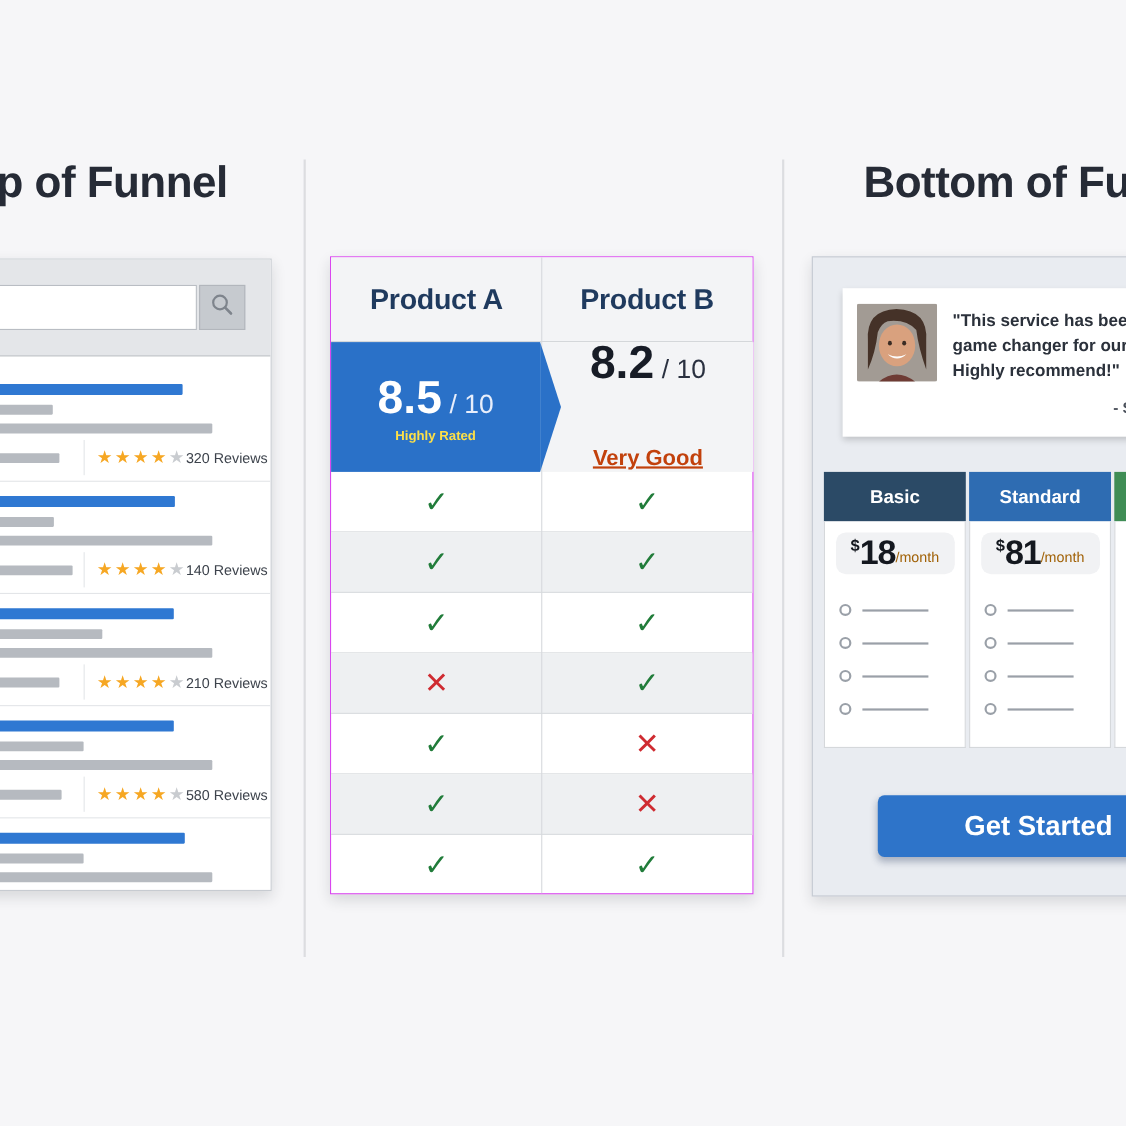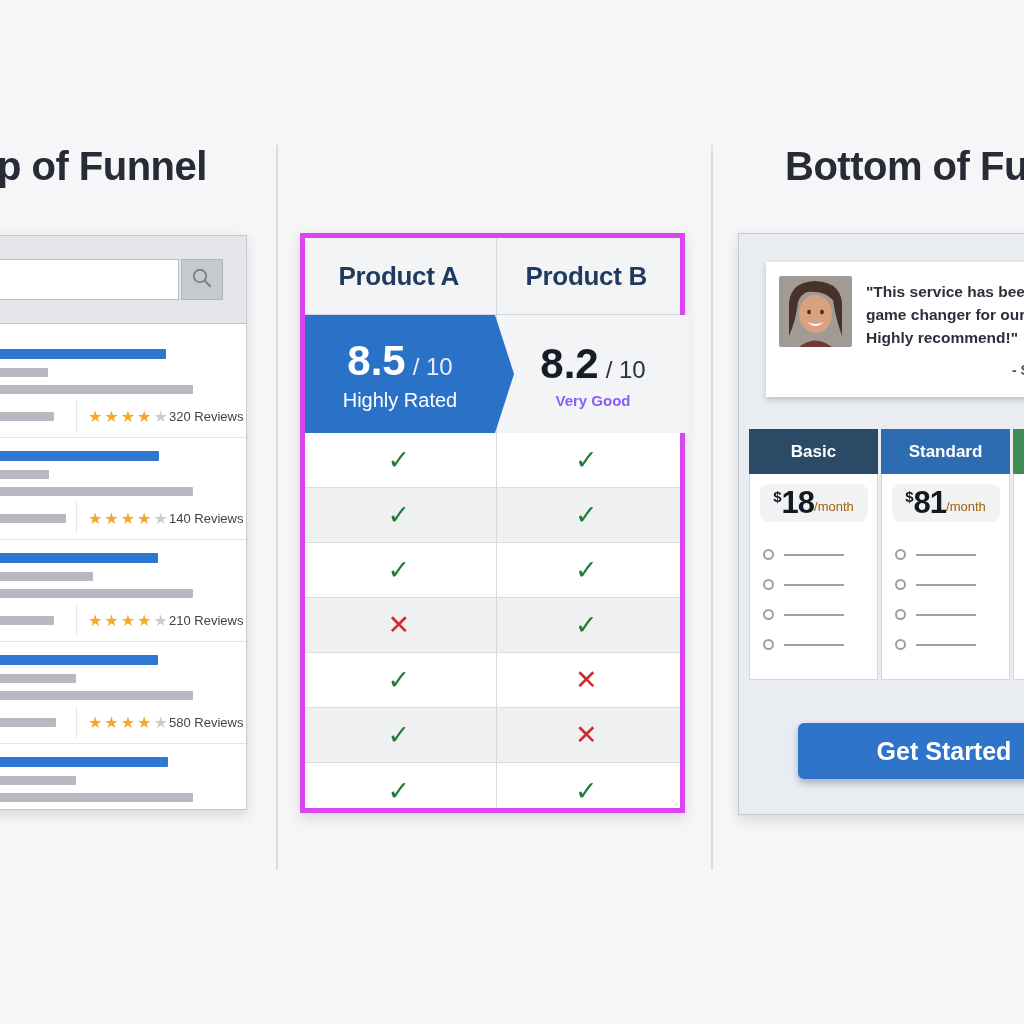--- a/index.html
+++ b/index.html
@@ -33,39 +33,39 @@
   .rating-row { display:flex; align-items:center; height:24px; margin-top:10px; position:relative; }
   .bar.short { height:9px; }
   .vdiv { position:absolute; left:115px; top:-4px; width:1px; height:32px; background:#e3e5e8; }
   .stars { margin-left:127px; position:absolute; left:0; font-size:16px; letter-spacing:2px; white-space:nowrap; }
   .sf { color:#f6a723; } .se { color:#c9ccd0; }
   .rev { position:absolute; left:208px; font-size:13px; font-weight:500; color:#3d434c; white-space:nowrap; }
   .hdiv { height:1px; background:#e3e5e8; margin-top:9px; }
 
   
   .compare { position:absolute; left:300px; top:233px; width:385px; height:580px; background:#ffffff;
-             border:5px solid #d946ef; box-shadow:0 5px 12px rgba(30,35,45,.14); }
+             border:1px solid #d946ef; box-shadow:0 5px 12px rgba(30,35,45,.14); }
   .cmp-head { position:absolute; left:0; top:0; width:100%; height:77px; background:#f3f4f6; border-bottom:1px solid #d4d7da;
               display:flex; }
   .cmp-head .cell { width:50%; display:flex; align-items:center; justify-content:center;
                     font-size:26px; font-weight:700; color:#1f3a5e; letter-spacing:-0.3px; }
   .center-line { position:absolute; left:191px; top:0; width:1px; height:100%; background:#d6d9dc; z-index:5; }
   .rate-b { position:absolute; left:192px; top:77px; width:192px; height:118px; background:#f3f4f6;
-            display:flex; flex-direction:column; align-items:center; justify-content:center; }
+            display:flex; flex-direction:column; align-items:center; justify-content:flex-end;gap:48px; }
   .ribbon { position:absolute; left:0; top:77px; width:190px; height:118px; background:#2a71c8; z-index:6;
             display:flex; flex-direction:column; align-items:center; justify-content:center; }
   .ribbon::after { content:""; position:absolute; left:100%; top:0;
                    border-top:59px solid transparent; border-bottom:59px solid transparent; border-left:19px solid #2a71c8; }
   .score-line { display:flex; align-items:baseline; }
   .ribbon .score { font-size:42px; font-weight:700; color:#ffffff; }
   .ribbon .suffix { font-size:24px; font-weight:400; color:#e8eefb; margin-left:7px; }
-  .ribbon .rlabel { font-size:20px; font-weight:400; color:#ffffff; margin-top:4px; }
+  .ribbon .rlabel { font-size:12px; font-weight:700; color:#fde047; margin-top:4px; }
   .rate-b .score { font-size:42px; font-weight:700; color:#171c26; }
   .rate-b .suffix { font-size:24px; font-weight:400; color:#2a3140; margin-left:7px; }
-  .rate-b .rlabel { font-size:15px; font-weight:600; color:#8b5cf6; margin-top:4px; }
+  .rate-b .rlabel { font-size:20px; font-weight:600; color:#c2410c; margin-top:4px;text-decoration:underline; }
   .cmp-rows { position:absolute; left:0; top:195px; width:100%; }
   .cmp-row { height:55px; display:flex; border-bottom:1px solid #d9dcdf; }
   .cmp-row:nth-child(even) { background:#eef0f2; }
   .cmp-row:last-child { border-bottom:none; }
   .cmp-row .cell { width:50%; display:flex; align-items:center; justify-content:center; }
   .mark { font-size:27px; font-weight:700; }
   .mark-yes { color:#217c3a; } .mark-no { color:#cf2b31; }
 
   
   .bofu { position:absolute; left:738px; top:233px; width:340px; height:582px; background:#e9ecf1;

